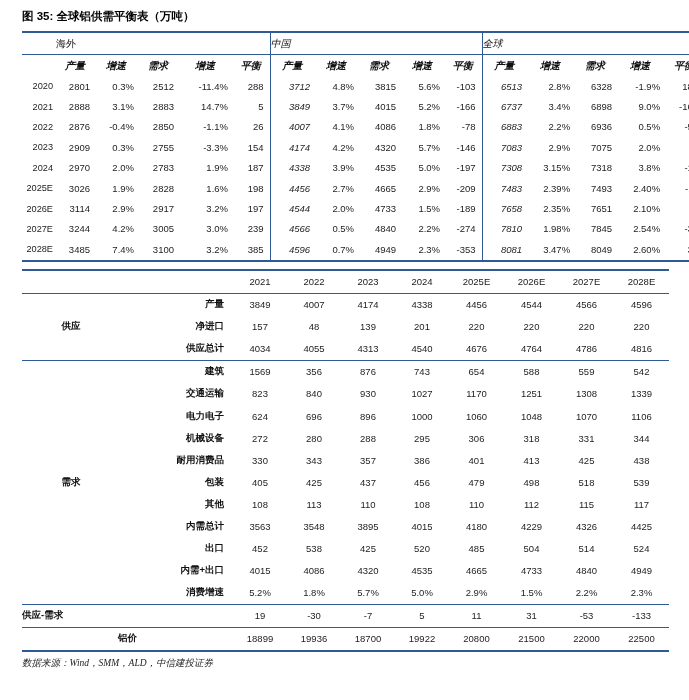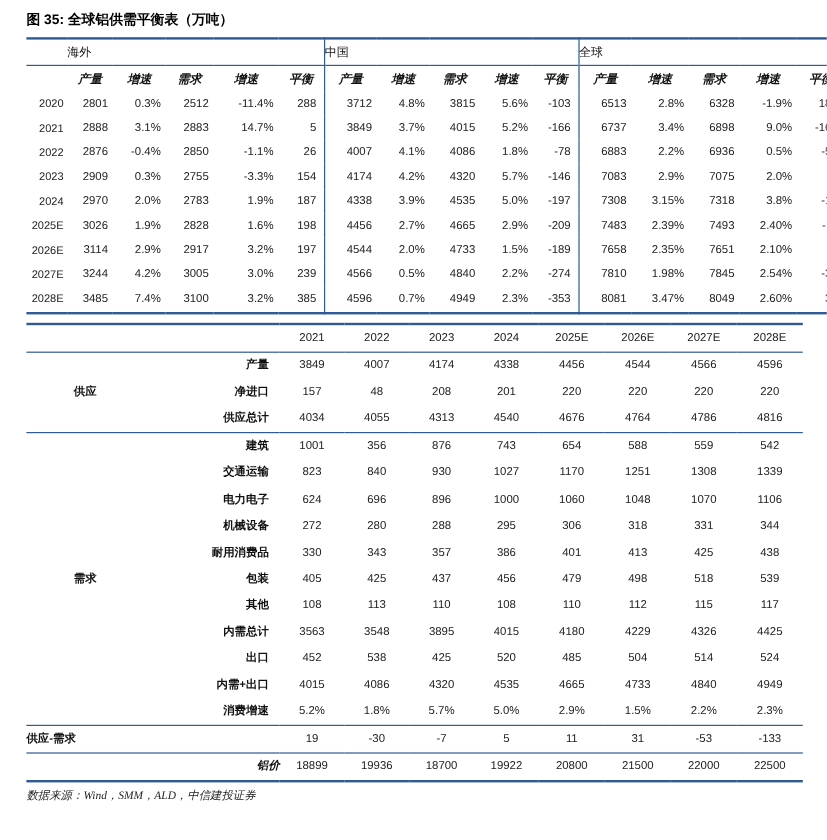--- a/index.html
+++ b/index.html
@@ -60,21 +60,21 @@
     padding: 0;
     font-weight: normal;
     vertical-align: middle;
     white-space: nowrap;
   }
 
   
   .rule-top  { border-top: 2.2px solid #2f5a93; }
   .rule-mid  { border-top: 1px solid #2f5a93; }
   .rule-bot  { border-bottom: 2.2px solid #2f5a93; }
-  .vline-l   { border-left: 1px solid #2f5a93; }
+  .vline-l   { border-left: 1px solid #2f5a93; font-style: italic; }
 
   
   #tbl35 { margin-top: 7px; }
   #tbl35 .grp-head td {
     text-align: left;
     height: 21px;
     font-size: 10px;
     color: #111;
   }
   #tbl35 .col-head td {
@@ -395,42 +395,42 @@
             <td class="num">4338</td>
             <td class="num">4456</td>
             <td class="num">4544</td>
             <td class="num">4566</td>
             <td class="num">4596</td>
           </tr>
           <tr>
             <td class="rowlab">净进口</td>
             <td class="num">157</td>
             <td class="num">48</td>
-            <td class="num">208</td>
+            <td class="num">139</td>
             <td class="num">201</td>
             <td class="num">220</td>
             <td class="num">220</td>
             <td class="num">220</td>
             <td class="num">220</td>
           </tr>
           <tr>
             <td class="rowlab">供应总计</td>
             <td class="num">4034</td>
             <td class="num">4055</td>
             <td class="num">4313</td>
             <td class="num">4540</td>
             <td class="num">4676</td>
             <td class="num">4764</td>
             <td class="num">4786</td>
             <td class="num">4816</td>
           </tr>
           <tr class="rule-mid">
             <td class="grplab" rowspan="11" style="vertical-align: middle;">需求</td>
             <td class="rowlab">建筑</td>
-            <td class="num">1001</td>
+            <td class="num">1569</td>
             <td class="num">356</td>
             <td class="num">876</td>
             <td class="num">743</td>
             <td class="num">654</td>
             <td class="num">588</td>
             <td class="num">559</td>
             <td class="num">542</td>
           </tr>
           <tr>
             <td class="rowlab">交通运输</td>
@@ -547,21 +547,21 @@
             <td class="num">19</td>
             <td class="num">-30</td>
             <td class="num">-7</td>
             <td class="num">5</td>
             <td class="num">11</td>
             <td class="num">31</td>
             <td class="num">-53</td>
             <td class="num">-133</td>
           </tr>
           <tr class="rule-mid rule-bot">
-            <td class="sect" colspan="2" style="text-align: right; padding-right: 0px; font-style: italic;">铝价</td>
+            <td class="sect" colspan="2" style="text-align: center; padding-right: 0px;">铝价</td>
             <td class="num">18899</td>
             <td class="num">19936</td>
             <td class="num">18700</td>
             <td class="num">19922</td>
             <td class="num">20800</td>
             <td class="num">21500</td>
             <td class="num">22000</td>
             <td class="num">22500</td>
           </tr>
         </tbody>

